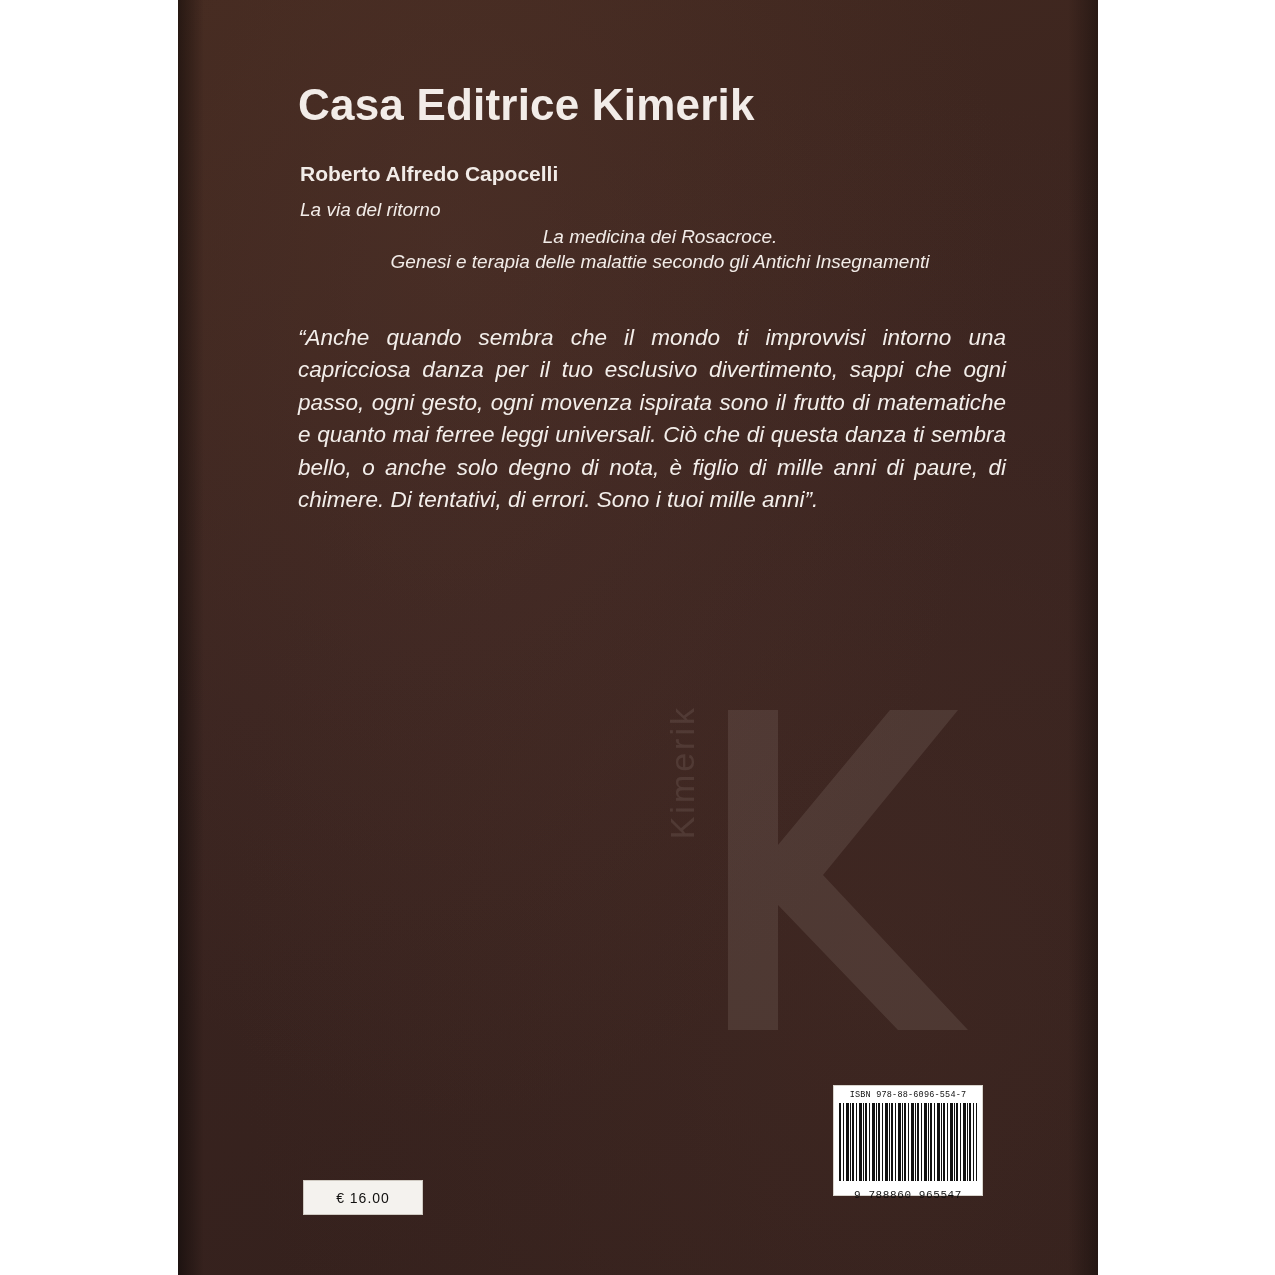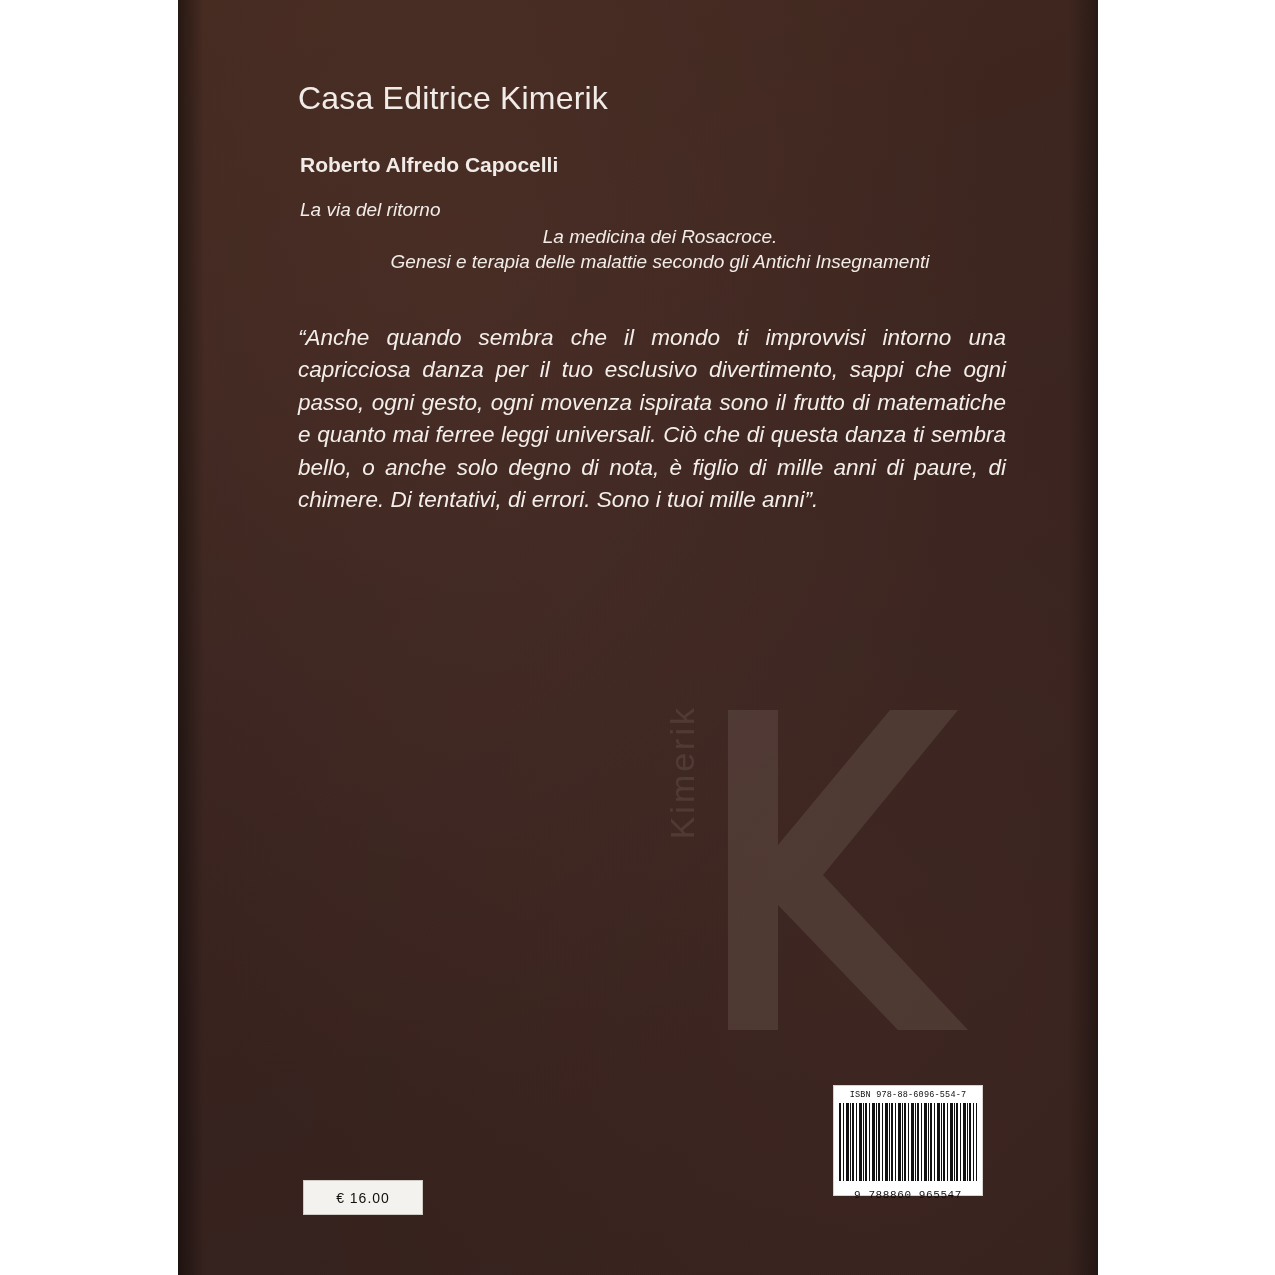--- a/index.html
+++ b/index.html
@@ -73,29 +73,29 @@
     writing-mode: vertical-rl;
     transform: rotate(180deg);
     font-family: "Liberation Sans", sans-serif;
   }
 
   .publisher {
     position: absolute;
     left: 120px;
     top: 80px;
     color: #f2ece8;
-    font-size: 32px;
-    font-weight: normal;
+    font-size: 44px;
+    font-weight: bold;
     letter-spacing: 0.2px;
   }
 
   .author {
     position: absolute;
     left: 122px;
-    top: 153px;
+    top: 162px;
     color: #f2ece8;
     font-size: 21px;
     font-weight: bold;
   }
 
   .title-block {
     position: absolute;
     left: 122px;
     top: 198px;
     width: 720px;

